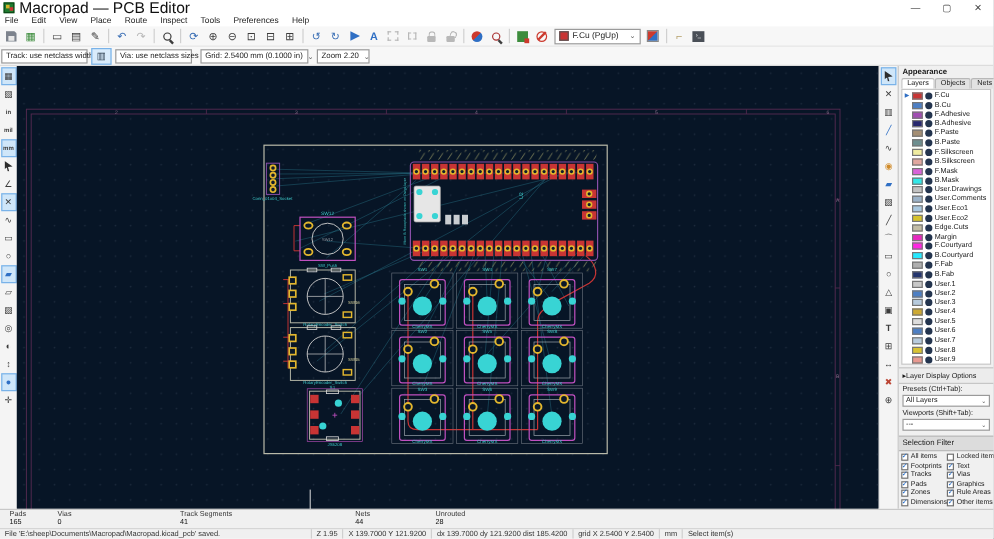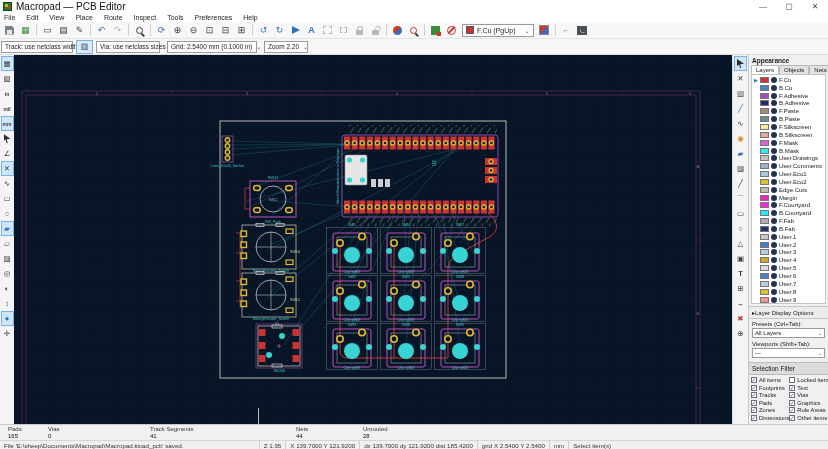--- a/index.html
+++ b/index.html
@@ -2,21 +2,21 @@
 <html><head>
 <meta charset="utf-8">
 <style>
   *{margin:0;padding:0;box-sizing:border-box;font-family:"Liberation Sans",sans-serif;}
   html,body{width:828px;height:449px;overflow:hidden;background:#fff;}
   #app{position:relative;width:828px;height:449px;display:flex;flex-direction:column;font-size:7px;color:#222;}
   
   .titlebar{height:13px;background:#fff;display:flex;align-items:center;padding-left:3px;flex:0 0 13px;}
   .appicon{width:9px;height:9px;background:#1e7a2e;border:1px solid #0c4a18;margin-right:4px;position:relative;}
   .appicon::after{content:'';position:absolute;left:1px;top:1px;width:3px;height:3px;background:#d4b42a;box-shadow:3px 2px 0 #c33;}
-  .title-text{font-size:10px;color:#111;}
+  .title-text{font-size:13px;color:#111;}
   .wincontrols{margin-left:auto;display:flex;}
   .wbtn{width:26px;height:13px;display:flex;align-items:center;justify-content:center;color:#444;font-size:8px;}
   .menubar{height:9px;flex:0 0 9px;background:#fff;display:flex;align-items:center;padding-left:4px;gap:11px;}
   .menu-item{font-size:7px;color:#222;}
   
   .toolbar1{height:17px;flex:0 0 17px;background:#f7f7f7;border-bottom:1px solid #e3e3e3;display:flex;align-items:center;padding-left:2px;gap:1px;}
   .tb{width:15px;height:15px;display:flex;align-items:center;justify-content:center;font-size:9px;color:#3c3c3c;}
   .tb.dis{color:#b8b8b8;}
   .sep{width:1px;height:12px;background:#d0d0d0;margin:0 2px;}
   .i-floppy{width:9px;height:9px;background:#7d838d;clip-path:polygon(0 0,72% 0,100% 28%,100% 100%,0 100%);position:relative;}

